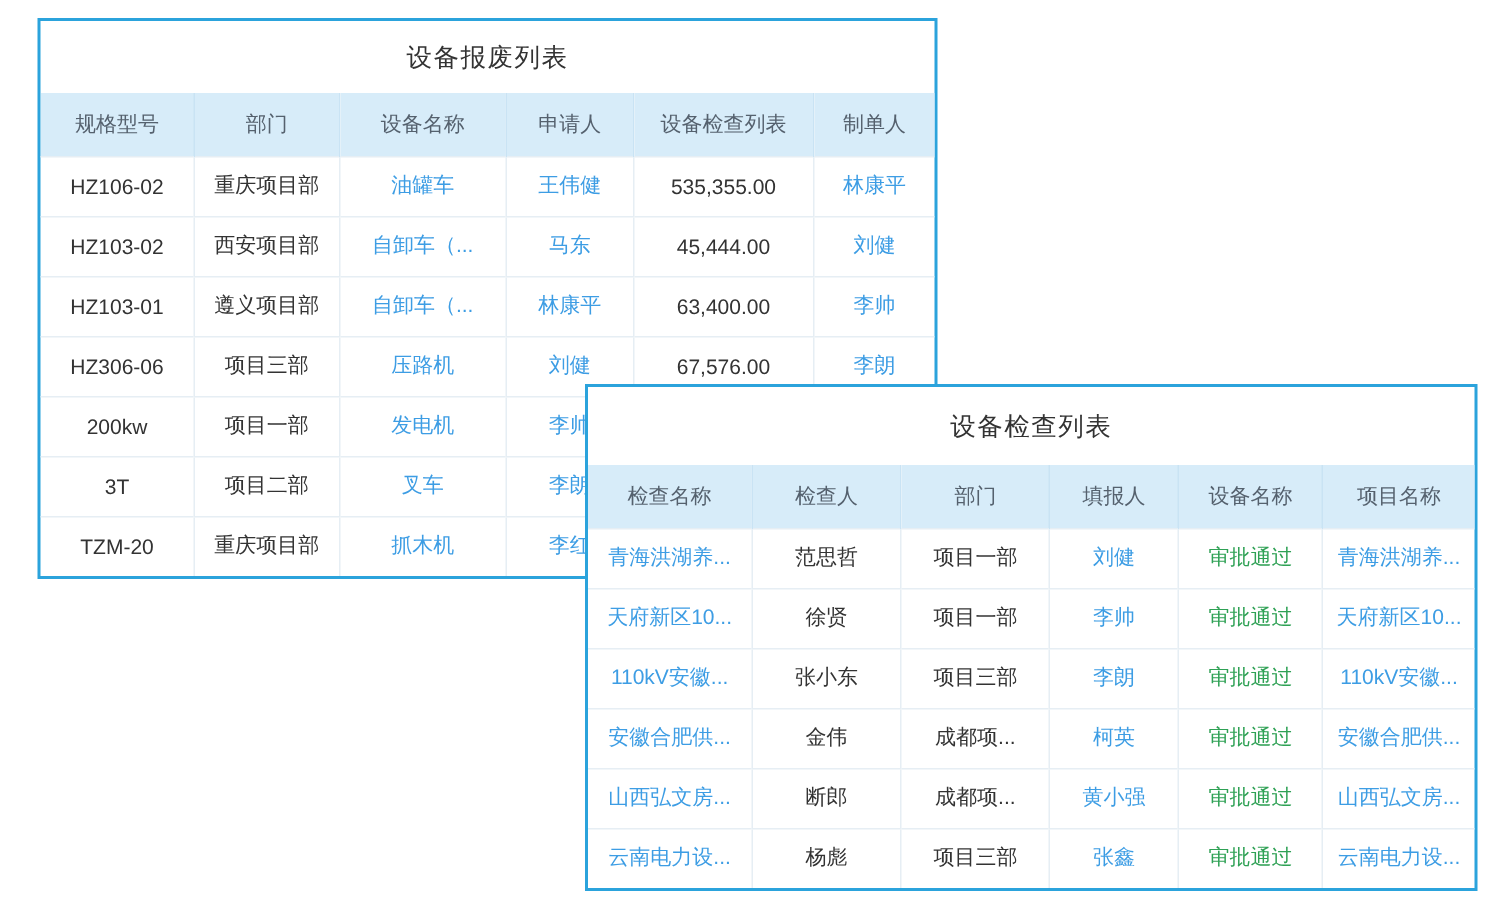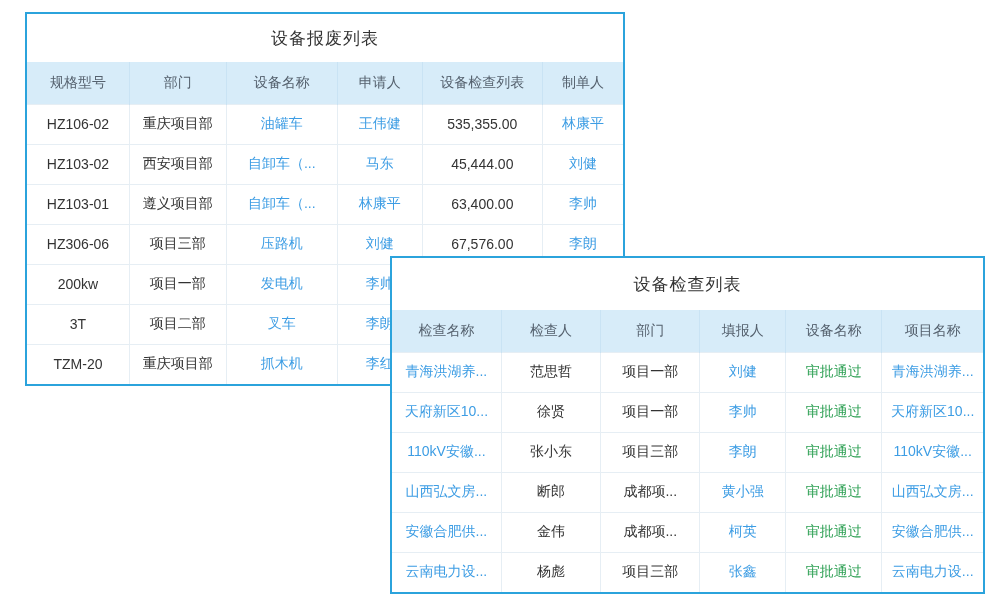--- a/index.html
+++ b/index.html
@@ -180,36 +180,36 @@
       </tr>
       <tr>
         <td class="link">110kV安徽...</td>
         <td>张小东</td>
         <td>项目三部</td>
         <td class="link">李朗</td>
         <td class="status">审批通过</td>
         <td class="link">110kV安徽...</td>
       </tr>
       <tr>
+        <td class="link">安徽合肥供...</td>
+        <td>金伟</td>
+        <td>成都项...</td>
+        <td class="link">柯英</td>
+        <td class="status">审批通过</td>
+        <td class="link">安徽合肥供...</td>
+      </tr>
+      <tr>
         <td class="link">山西弘文房...</td>
         <td>断郎</td>
         <td>成都项...</td>
         <td class="link">黄小强</td>
         <td class="status">审批通过</td>
         <td class="link">山西弘文房...</td>
       </tr>
       <tr>
-        <td class="link">安徽合肥供...</td>
-        <td>金伟</td>
-        <td>成都项...</td>
-        <td class="link">柯英</td>
-        <td class="status">审批通过</td>
-        <td class="link">安徽合肥供...</td>
-      </tr>
-      <tr>
         <td class="link">云南电力设...</td>
         <td>杨彪</td>
         <td>项目三部</td>
         <td class="link">张鑫</td>
         <td class="status">审批通过</td>
         <td class="link">云南电力设...</td>
       </tr>
     </tbody>
   </table>
 </div>

